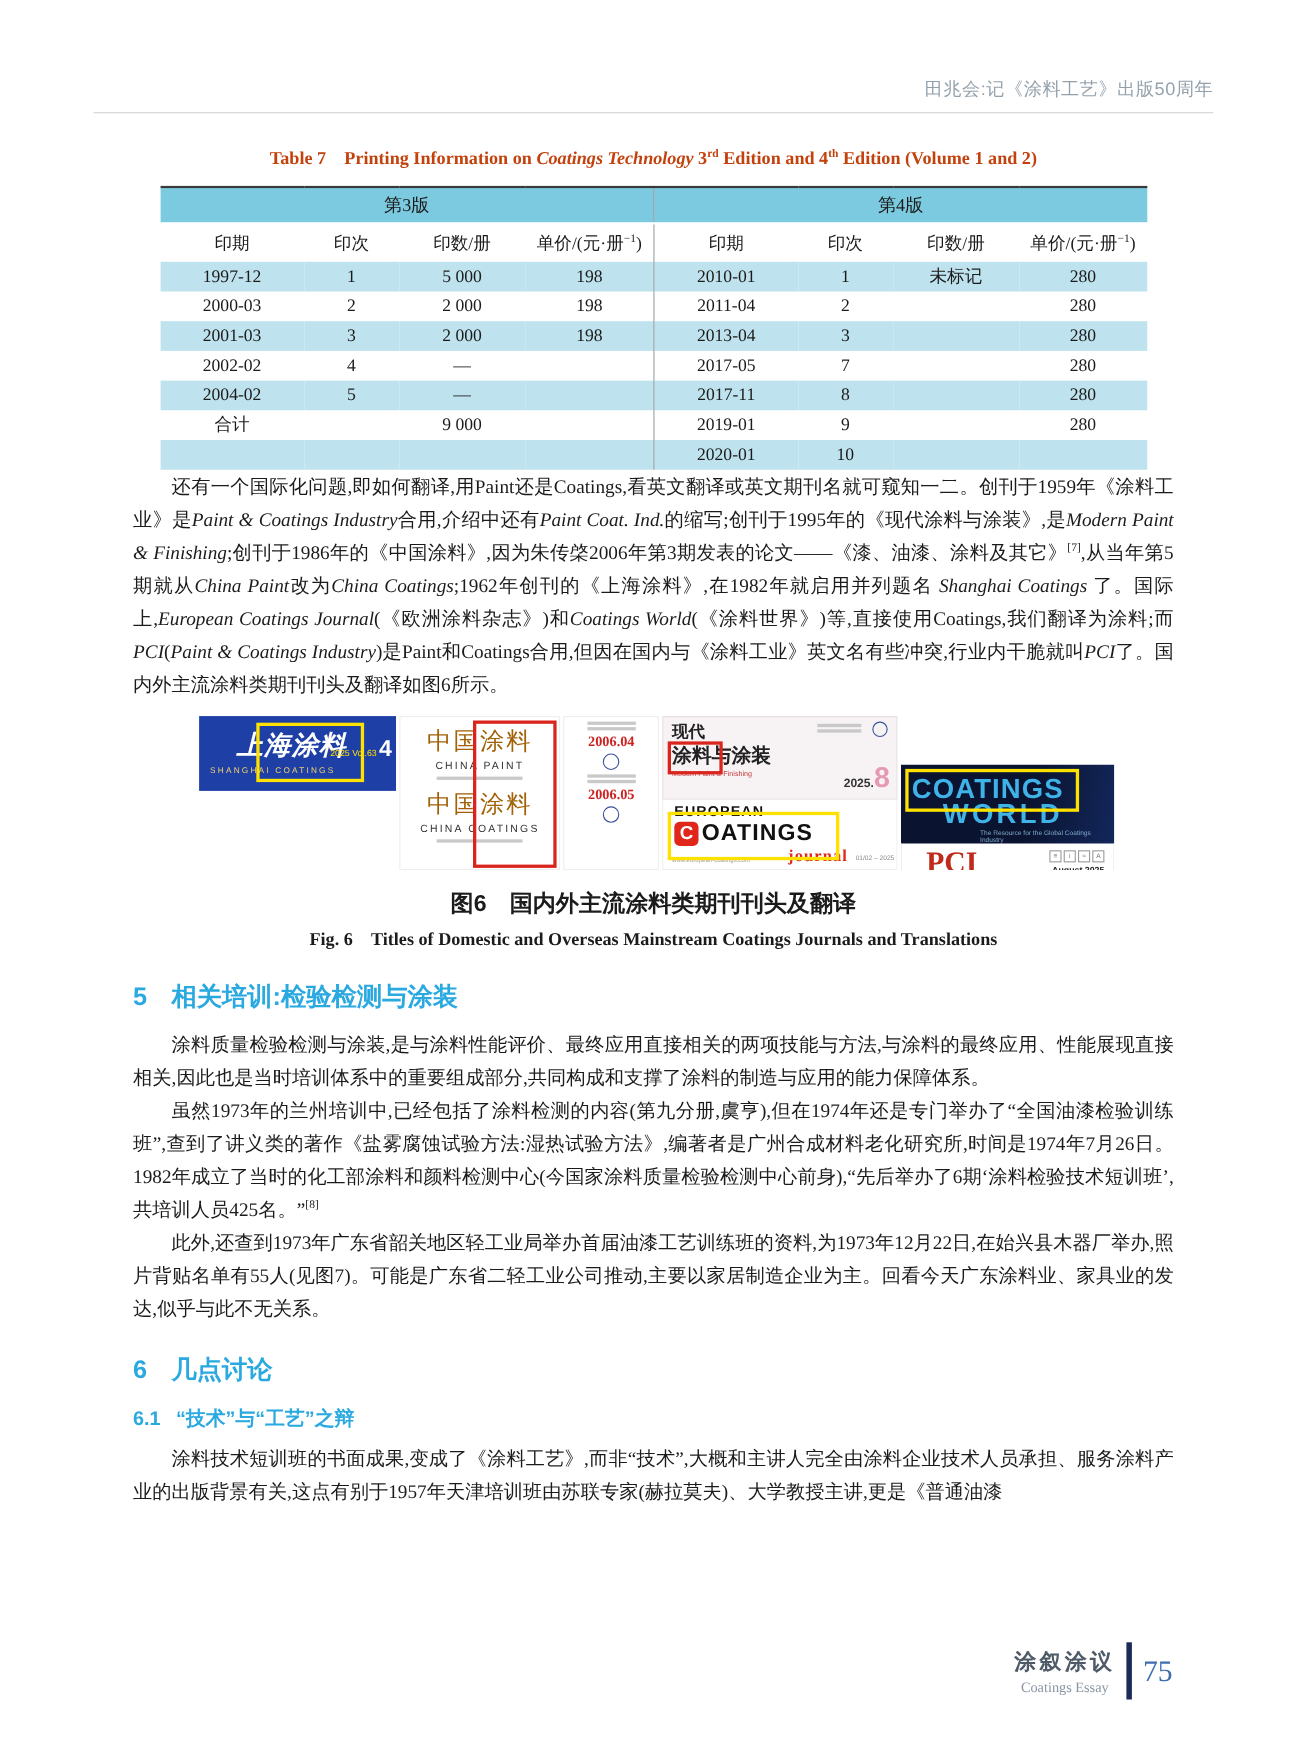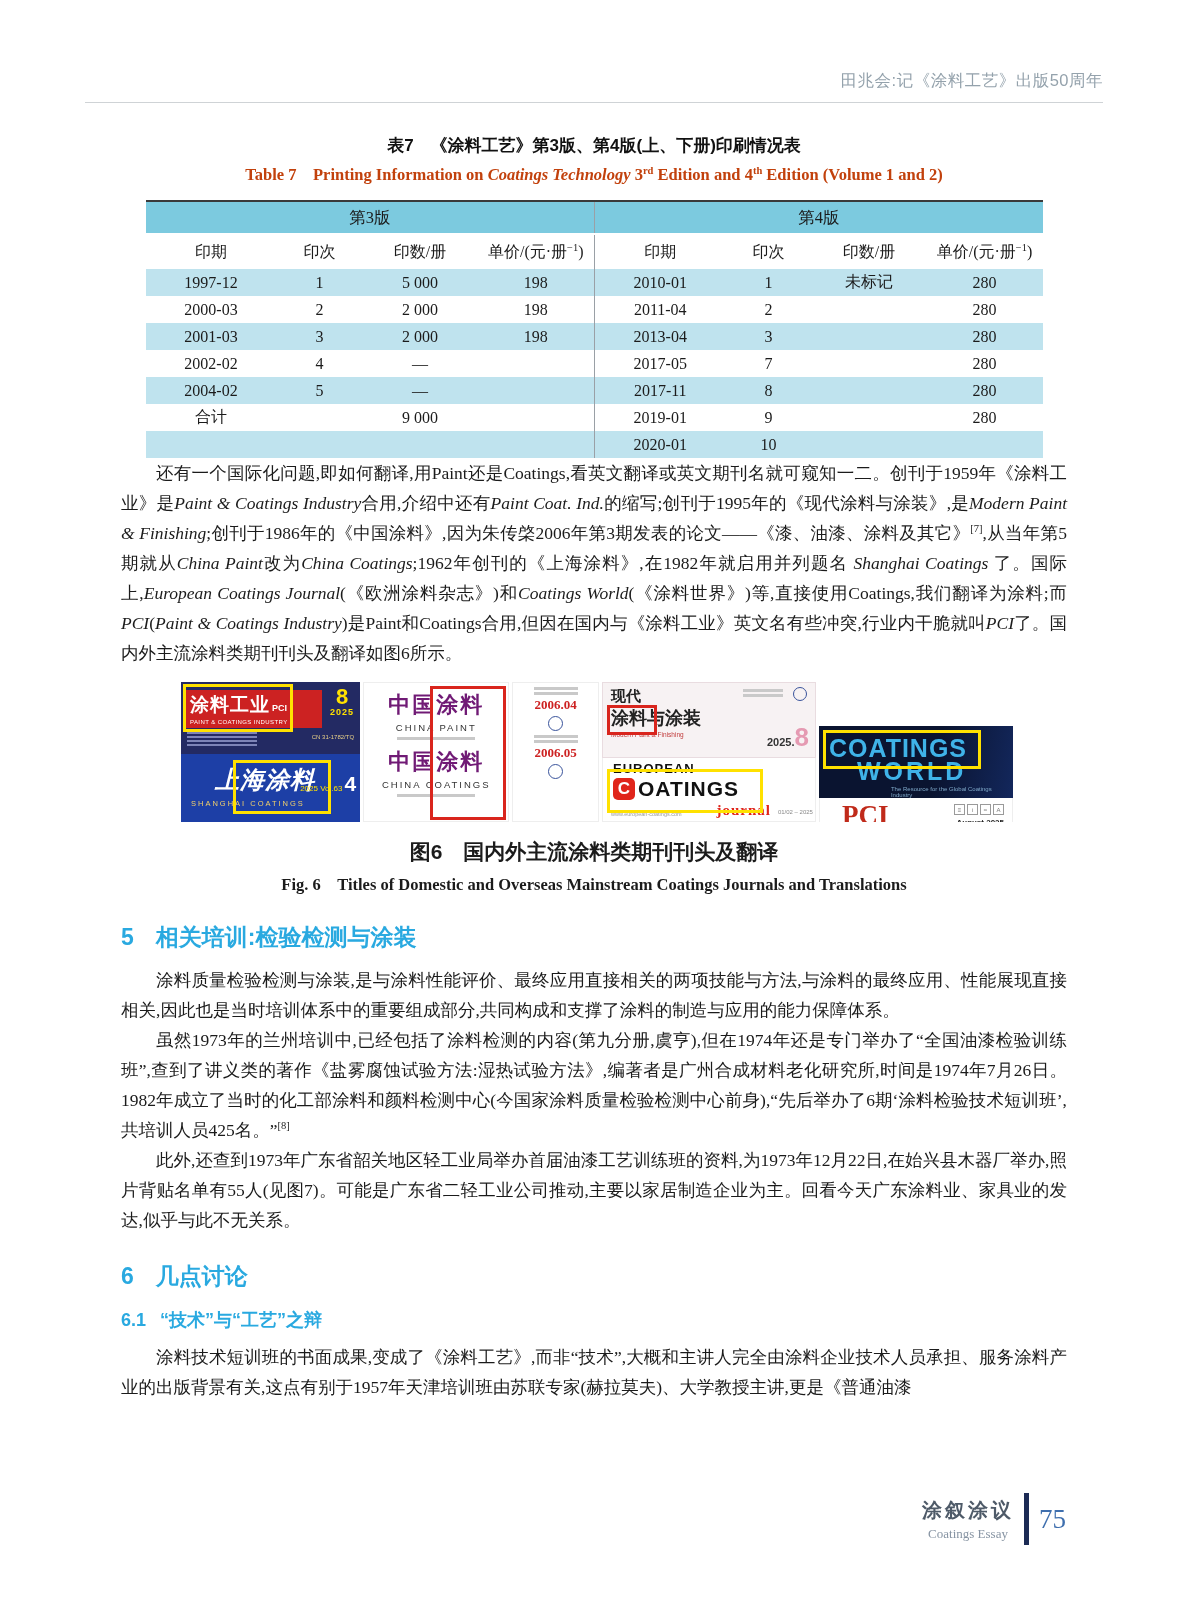--- a/index.html
+++ b/index.html
@@ -57,21 +57,21 @@
   .covA-cnno{position:absolute;right:6px;top:52px;color:#e8d089;font-size:6px;}
   .covA-bars{position:absolute;left:6px;top:48px;width:70px;}
   .covA-bars .bar{background:#7d84b8;height:2px;margin:2px 0;}
   .covA-bottom{height:68px;background:#1d3fa6;position:relative;color:#fff;}
   .sh-title{font-style:italic;font-weight:bold;font-size:24px;padding:10px 0 0 8px;letter-spacing:1px;white-space:nowrap;margin-left:26px;}
   .sh-sub{font-size:7.5px;letter-spacing:2px;color:#f3d16a;padding-left:10px;margin-top:3px;}
   .sh-issue{position:absolute;right:4px;top:18px;color:#ffe100;font-size:8px;text-align:right;}
   .sh-issue .big{color:#fff;font-size:21px;font-weight:bold;display:inline-block;margin-left:2px;}
 
   .coverB{width:145px;background:#fff;text-align:center;border:1px solid #eee;}
-  .cb-title{color:#701a75;font-weight:bold;font-size:22px;letter-spacing:2px;margin-top:7px;white-space:nowrap;}
+  .cb-title{color:#a16207;font-weight:normal;font-size:22px;letter-spacing:2px;margin-top:7px;white-space:nowrap;}
   .cb-en{color:#333;font-size:9.5px;letter-spacing:2px;margin-top:2px;}
   .cb-bars{width:90px;margin:4px auto 2px;}
 
   .coverC{width:85px;background:#fff;text-align:center;border:1px solid #eee;}
   .cc-date{color:#cd2222;font-weight:bold;font-size:13px;font-family:"Liberation Serif",serif;}
   .cc-circle{width:13px;height:13px;border:1.5px solid #39539b;border-radius:50%;margin:3px auto;}
   .cc-bars{width:56px;margin:4px auto 2px;}
 
   .coverD{width:215px;display:flex;flex-direction:column;}
   .covD-top{height:74px;background:#f7f2f3;position:relative;border:1px solid #e9dce0;}
@@ -133,21 +133,20 @@
 </head>
 <body>
 
 <div class="page">
 
   <div class="running-header">田兆会:记《涂料工艺》出版50周年</div>
   <div class="header-rule"></div>
 
   <div class="content">
 
-    <div class="tbl-title-cn">表7　《涂料工艺》第3版、第4版(上、下册)印刷情况表</div>
     <div class="tbl-title-en"><span>Table 7　Printing Information on </span><span class="run-i">Coatings Technology</span><span> 3</span><sup>rd</sup><span> Edition and 4</span><sup>th</sup><span> Edition (Volume 1 and 2)</span></div>
 
     <table class="t7">
       <colgroup>
         <col style="width:131px">
           <col style="width:86px">
           <col style="width:115px">
           <col style="width:117px">
         <col style="width:131px">
           <col style="width:86px">
@@ -242,38 +241,20 @@
             <td></td>
           </tr>
         </tbody>
     </table>
 
     <p class="para"><span>还有一个国际化问题,即如何翻译,用Paint还是Coatings,看英文翻译或英文期刊名就可窥知一二。创刊于1959年《涂料工业》是</span><span class="run-i">Paint &amp; Coatings Industry</span><span>合用,介绍中还有</span><span class="run-i">Paint Coat. Ind.</span><span>的缩写;创刊于1995年的《现代涂料与涂装》,是</span><span class="run-i">Modern Paint &amp; Finishing</span><span>;创刊于1986年的《中国涂料》,因为朱传棨2006年第3期发表的论文——《漆、油漆、涂料及其它》</span><sup>[7]</sup><span>,从当年第5期就从</span><span class="run-i">China Paint</span><span>改为</span><span class="run-i">China Coatings</span><span>;1962年创刊的《上海涂料》,在1982年就启用并列题名 </span><span class="run-i">Shanghai Coatings</span><span> 了。国际上,</span><span class="run-i">European Coatings Journal</span><span>(《欧洲涂料杂志》)和</span><span class="run-i">Coatings World</span><span>(《涂料世界》)等,直接使用Coatings,我们翻译为涂料;而</span><span class="run-i">PCI</span><span>(</span><span class="run-i">Paint &amp; Coatings Industry</span><span>)是Paint和Coatings合用,但因在国内与《涂料工业》英文名有些冲突,行业内干脆就叫</span><span class="run-i">PCI</span><span>了。国内外主流涂料类期刊刊头及翻译如图6所示。</span></p>
 
     <div class="figure">
 
       <div class="cover coverA">
-        <div class="covA-top">
-          <div class="covA-redband">
-            <span class="covA-title">涂料工业</span><span class="covA-abbr">PCI</span>
-            <div class="covA-sub">PAINT &amp; COATINGS INDUSTRY</div>
-          </div>
-          <div class="covA-issue">
-            <span class="num">8</span>
-            <span class="yr">2025</span>
-          </div>
-          <div class="covA-bars">
-            <div class="bar"></div>
-              <div class="bar"></div>
-              <div class="bar"></div>
-              <div class="bar"></div>
-          </div>
-          <div class="covA-cnno">CN 31-1782/TQ</div>
-          <div class="hl-y" style="left:2px;top:2px;width:104px;height:42px;"></div>
-        </div>
         <div class="covA-bottom">
           <div class="sh-title">上海涂料</div>
           <div class="sh-sub">SHANGHAI COATINGS</div>
           <div class="sh-issue">
             <span>2025 Vol.63</span><span class="big">4</span>
           </div>
           <div class="hl-y" style="left:52px;top:6px;width:92px;height:48px;"></div>
         </div>
       </div>
 

